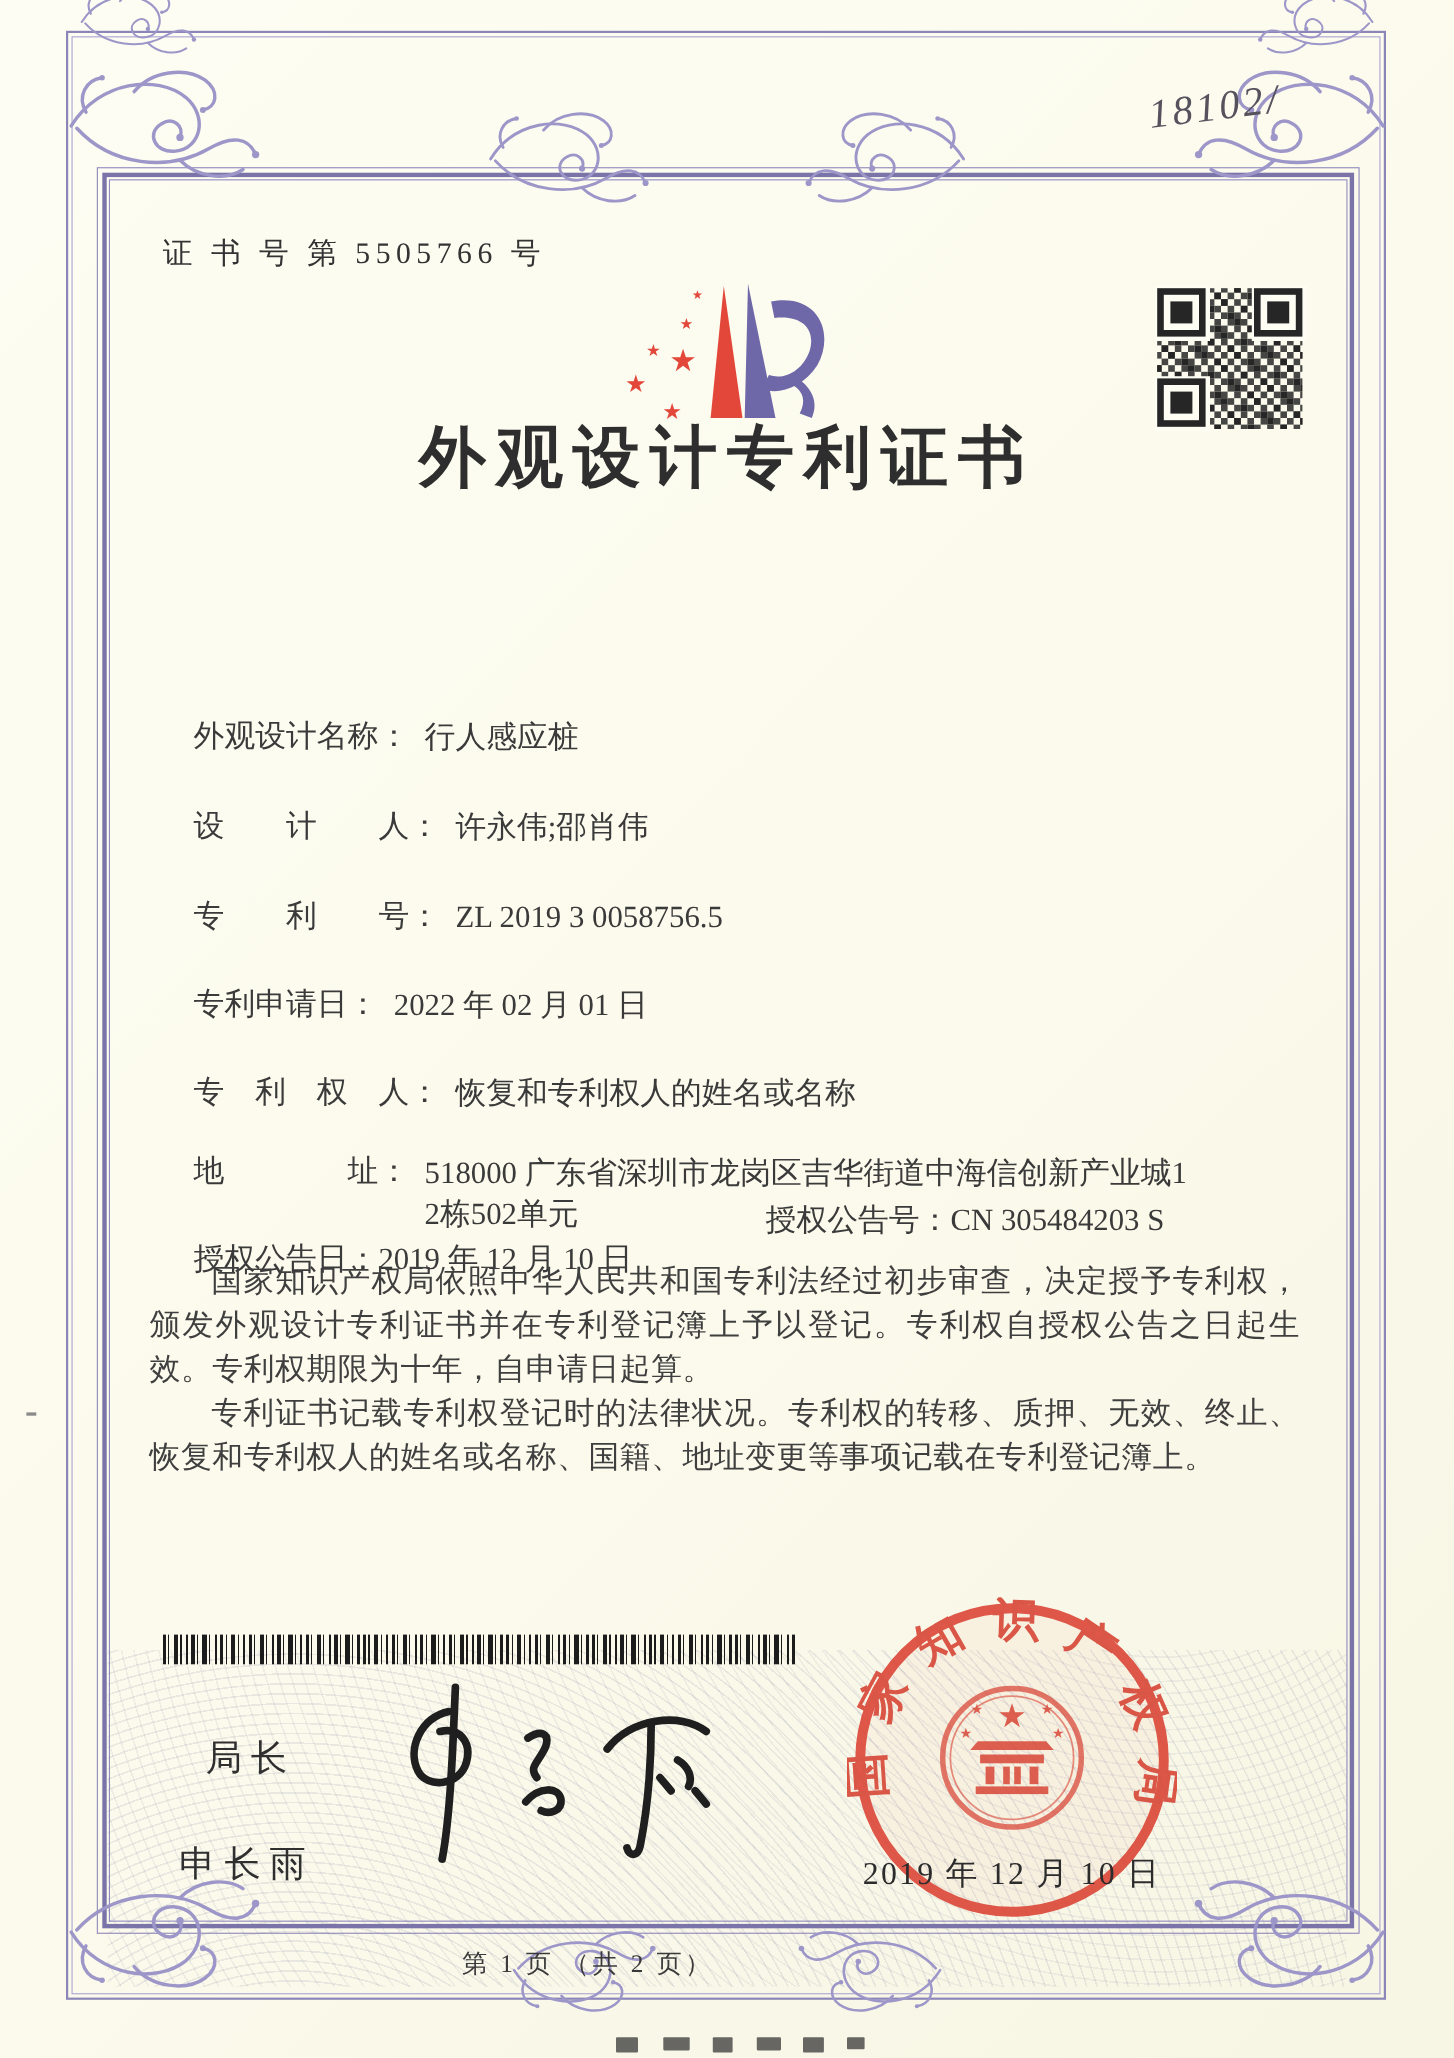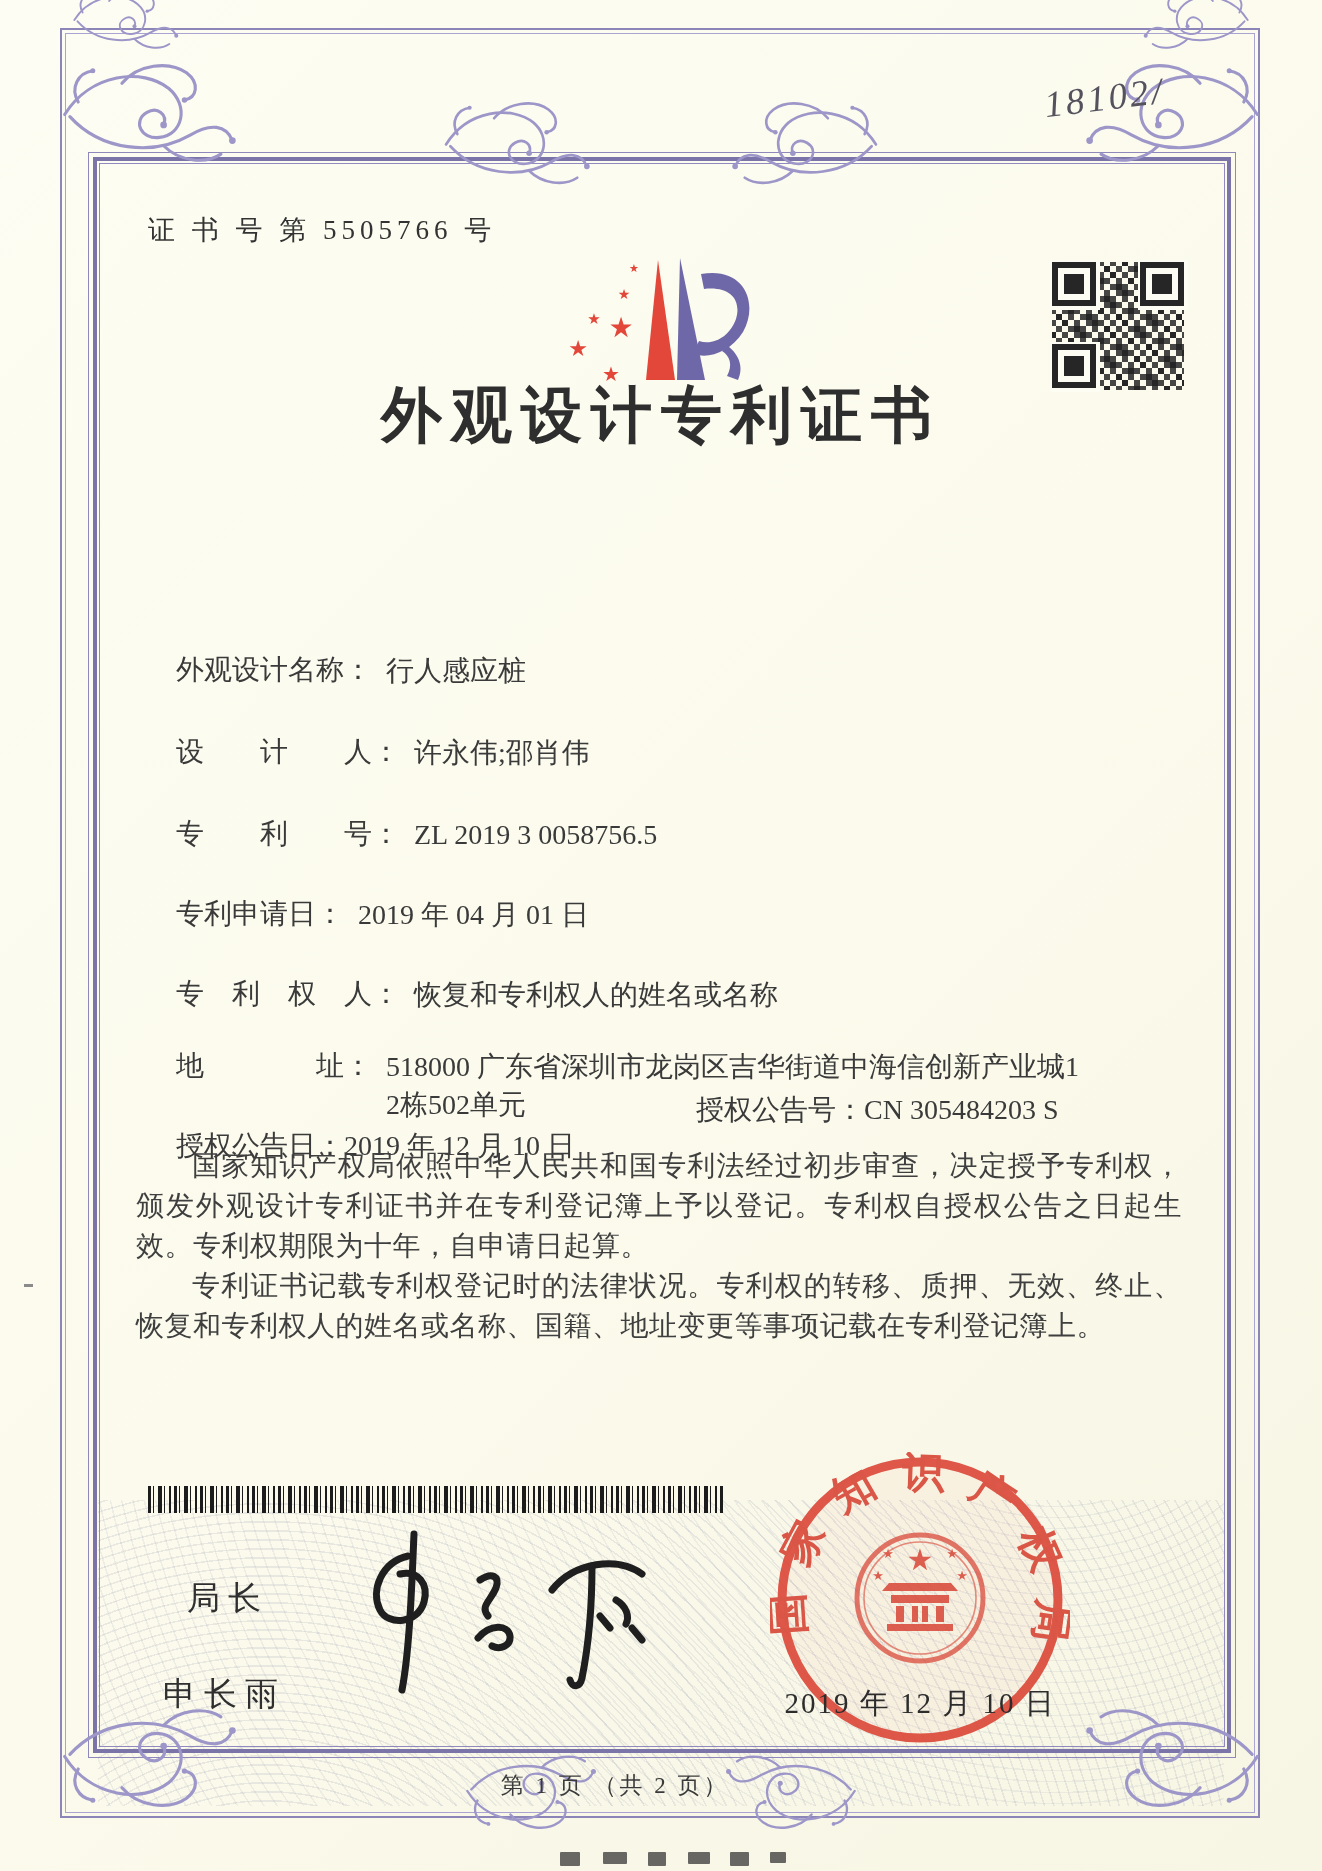--- a/index.html
+++ b/index.html
@@ -58,21 +58,21 @@
       #1c1c1c 21px 23px,transparent 23px 26px);
   }
   .signoff-title{position:absolute;left:163px;top:1576px;font-size:33px;letter-spacing:8px;color:#2f2f2f;z-index:4;margin-left:24px;}
   .signoff-name{position:absolute;left:163px;top:1630px;font-size:33px;letter-spacing:8px;color:#2f2f2f;z-index:4;margin-top:42px;}
   .signature-svg{position:absolute;left:330px;top:1528px;z-index:5;}
   .seal-svg{position:absolute;left:770px;top:1452px;z-index:3;opacity:.93;}
   .seal-date{
     position:absolute;left:760px;top:1684px;width:320px;text-align:center;z-index:5;
     font-size:29px;letter-spacing:2px;color:#2c2c2c;
   }
-  .page-footer{position:absolute;left:420px;top:1770px;width:390px;text-align:center;font-size:23px;letter-spacing:3px;color:#3a3a3a;z-index:4;}
+  .page-footer{position:absolute;left:420px;top:1770px;width:390px;text-align:left;font-size:23px;letter-spacing:3px;color:#3a3a3a;z-index:4;}
   .qr{position:absolute;left:1050px;top:260px;z-index:4;}
   .logo-svg{position:absolute;left:553px;top:248px;z-index:4;}
   .margin-dash{position:absolute;left:24px;top:1284px;width:9px;height:3px;background:#8a8a8a;z-index:4;}
   .clip-frag{position:absolute;top:1852px;height:14px;background:#3d3d3d;opacity:.78;border-radius:1px;z-index:4;}
 </style>
 </head>
 <body>
 
 <div class="page">
 
@@ -198,21 +198,21 @@
   <div class="field-row" style="top:616px">
     <span class="field-label">外观设计名称：</span><span class="field-value">行人感应桩</span>
   </div>
   <div class="field-row" style="top:698px">
     <span class="field-label">设　　计　　人：</span><span class="field-value">许永伟;邵肖伟</span>
   </div>
   <div class="field-row" style="top:780px">
     <span class="field-label">专　　利　　号：</span><span class="field-value">ZL 2019 3 0058756.5</span>
   </div>
   <div class="field-row" style="top:860px">
-    <span class="field-label">专利申请日：</span><span class="field-value">2019 年 04 月 01 日</span>
+    <span class="field-label">专利申请日：</span><span class="field-value">2022 年 02 月 01 日</span>
   </div>
   <div class="field-row" style="top:940px">
     <span class="field-label">专　利　权　人：</span><span class="field-value">恢复和专利权人的姓名或名称</span>
   </div>
   <div class="field-row" style="top:1012px">
     <span class="field-label">地　　　　址：</span><span class="field-value">518000 广东省深圳市龙岗区吉华街道中海信创新产业城1
 2栋502单元</span>
   </div>
   <div class="field-row" style="top:1092px;width:1046px">
     <span class="field-label">授权公告日：</span><span>2019 年 12 月 10 日</span>

